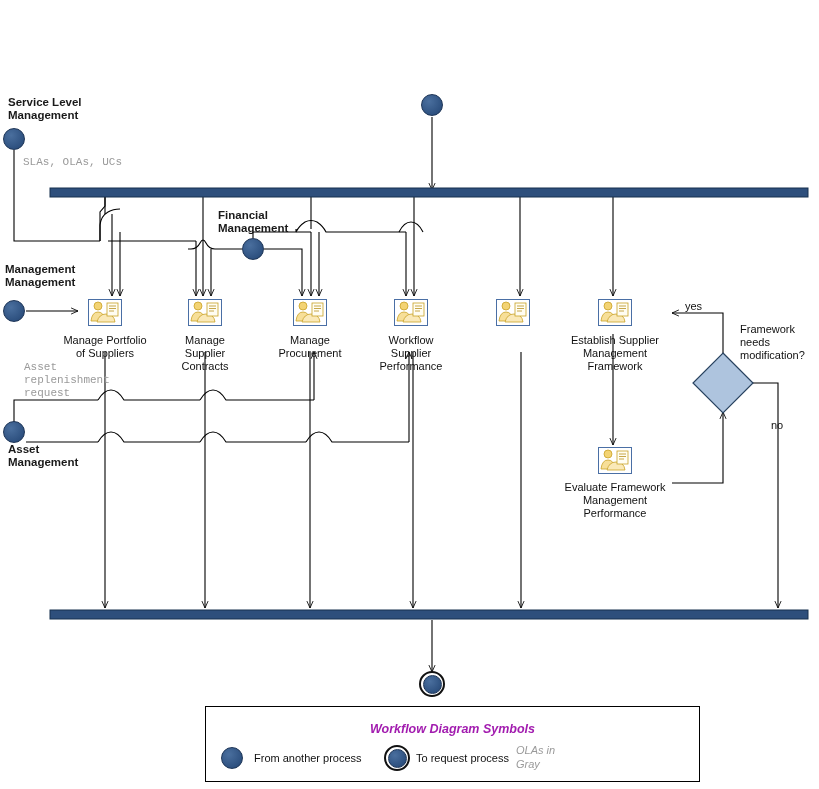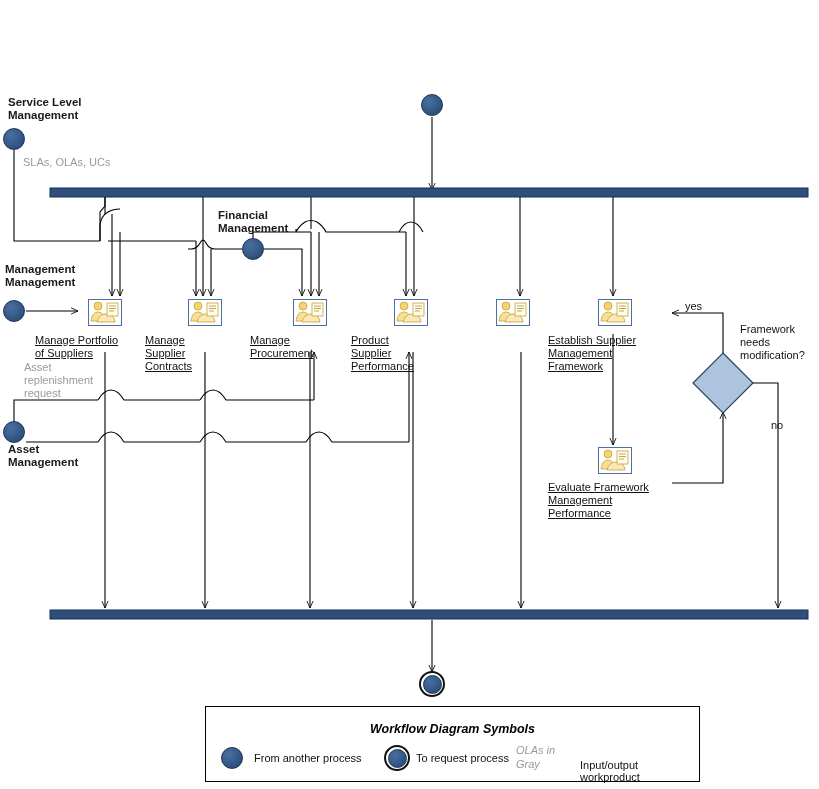--- a/index.html
+++ b/index.html
@@ -3,31 +3,31 @@
 <meta charset="utf-8">
 <style>
   html,body{margin:0;padding:0;background:#ffffff;}
   body{width:819px;height:789px;position:relative;overflow:hidden;
        font-family:"Liberation Sans", sans-serif;}
   #stage{position:absolute;left:0;top:0;width:819px;height:575px;}
   svg#wires{position:absolute;left:0;top:0;width:819px;height:789px;}
 
   .lbl{position:absolute;font-size:11px;line-height:13px;color:#111111;}
   .lbl.bold{font-weight:bold;color:#1a1a1a;font-size:11.5px;}
-  .lbl.gray{color:#9a9a9a;}
-  .lbl.center{text-align:left;text-decoration:underline;}
+  .lbl.gray{color:#9a9a9a;font-family:Liberation Mono, monospace;}
+  .lbl.center{text-align:center;}
 
   .node{position:absolute;width:34px;height:27px;
         border:1px solid #4a6fa5;background:#fefefd;box-sizing:border-box;}
   .node svg{display:block;}
 
   .legend{position:absolute;left:205px;top:706px;width:495px;height:76px;
           border:1px solid #000000;background:#ffffff;box-sizing:border-box;}
   .legend-title{position:absolute;top:15px;width:100%;text-align:center;
-                color:#000000;font-weight:bold;font-style:italic;font-size:12.5px;}
+                color:#a21caf;font-weight:bold;font-style:italic;font-size:12.5px;}
   .lg-item{position:absolute;font-size:11px;color:#111111;}
   .dot{width:22px;height:22px;border-radius:50%;
        background:radial-gradient(circle at 35% 32%,#4a6f9e 0%,#2e5180 70%,#23406a 100%);
        border:1px solid #1d3557;box-sizing:border-box;}
   .dot-ring{width:26px;height:26px;border-radius:50%;border:2px solid #111;
             box-sizing:border-box;display:flex;align-items:center;justify-content:center;
             background:#fff;}
   .dot-ring .dot{width:19px;height:19px;}
   .abs{position:absolute;}
 </style>
@@ -204,21 +204,21 @@
     <svg width="32" height="25" viewBox="0 0 32 25">
       <rect x="0" y="0" width="32" height="25" fill="#ffffff"></rect>
       <circle cx="9" cy="6" r="4" fill="#F3D373" stroke="#C9A227" stroke-width="0.8"></circle>
       <path d="M2,21 Q3,12 9,12 Q15,12 16,21 Z" fill="#F7DF98" stroke="#C9A227" stroke-width="0.8"></path>
       <path d="M8,22 Q10,14 17,14 Q25,14 26,22 Z" fill="#FAE9B8" stroke="#C9A227" stroke-width="0.8"></path>
       <rect x="18" y="3" width="11" height="13" fill="#FFFDF2" stroke="#C9A227" stroke-width="0.8"></rect>
       <path d="M20,6 H27 M20,8.5 H27 M20,11 H25" stroke="#B8901E" stroke-width="0.8"></path>
     </svg>
   </div>
   <div class="lbl center" style="left:351px;top:334px;width:120px;">
-    <div>Product</div>
+    <div>Workflow</div>
     <div>Supplier</div>
     <div>Performance</div>
   </div>
 
   <div class="node" style="left:496px;top:299px;">
     <svg width="32" height="25" viewBox="0 0 32 25">
       <rect x="0" y="0" width="32" height="25" fill="#ffffff"></rect>
       <circle cx="9" cy="6" r="4" fill="#F3D373" stroke="#C9A227" stroke-width="0.8"></circle>
       <path d="M2,21 Q3,12 9,12 Q15,12 16,21 Z" fill="#F7DF98" stroke="#C9A227" stroke-width="0.8"></path>
       <path d="M8,22 Q10,14 17,14 Q25,14 26,22 Z" fill="#FAE9B8" stroke="#C9A227" stroke-width="0.8"></path>
@@ -275,16 +275,15 @@
 
     <div class="abs dot-ring" style="left:178px;top:38px;">
         <div class="dot"></div>
       </div>
     <div class="lg-item" style="left:210px;top:45px;">To request process</div>
 
     <div class="lg-item" style="left:310px;top:36px;width:58px;color:#9a9a9a;font-style:italic;line-height:14px;">
       <div>OLAs in</div>
       <div>Gray</div>
     </div>
-    <div class="lg-item" style="left:374px;top:52px;">Input/output workproduct</div>
   </div>
 
 </div>
 
 </body></html>

